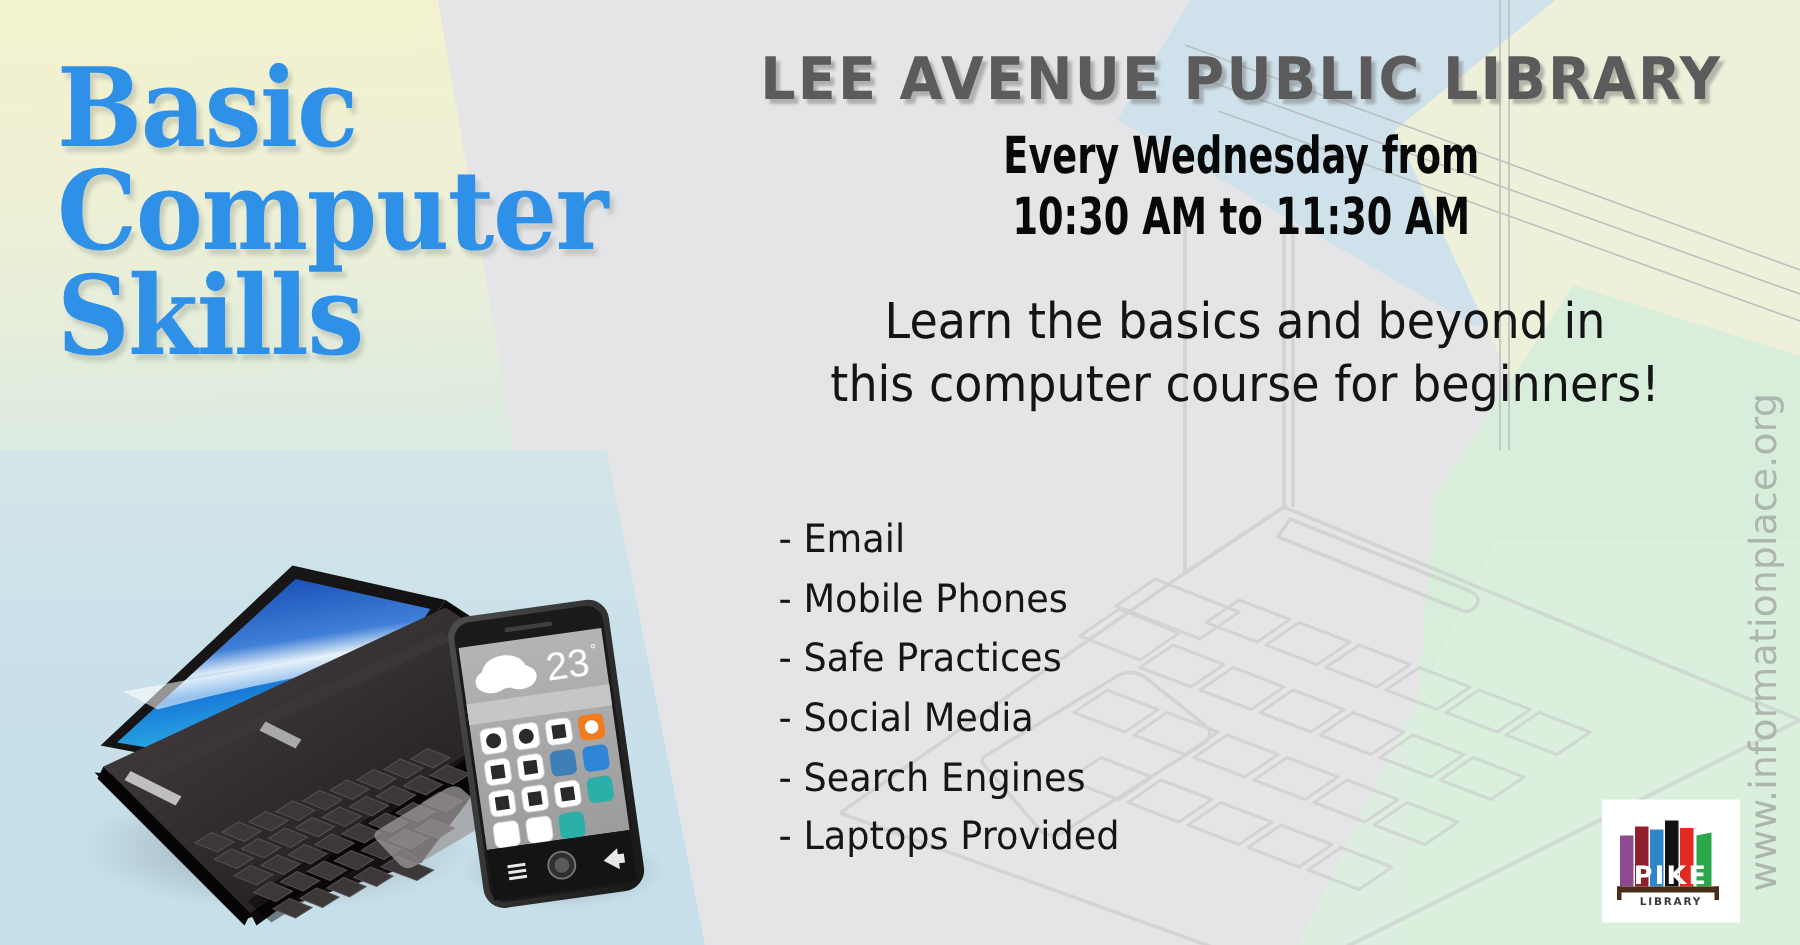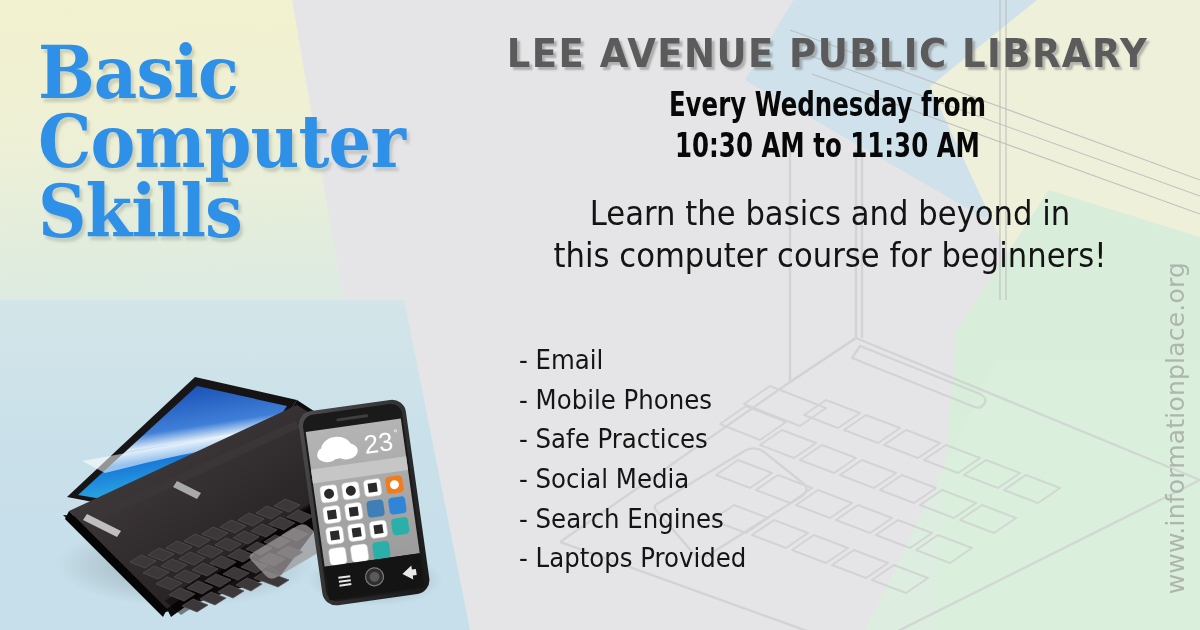--- a/index.html
+++ b/index.html
@@ -434,14 +434,33 @@
     <li>- Email</li>
     <li>- Mobile Phones</li>
     <li>- Safe Practices</li>
     <li>- Social Media</li>
     <li>- Search Engines</li>
     <li>- Laptops Provided</li>
   </ul>
 
   <div class="website">www.informationplace.org</div>
 
+  <div class="logo-box">
+    <svg class="logo-inner" viewBox="0 0 76 62">
+
+      <rect x="4" y="14" width="9" height="34" fill="#8e4a8e"></rect>
+      <rect x="14" y="8" width="9" height="40" fill="#8f1f2d"></rect>
+      <rect x="24" y="10" width="9" height="38" fill="#2f86c9"></rect>
+      <rect x="34" y="4" width="9" height="44" fill="#121212"></rect>
+      <rect x="44" y="9" width="9" height="39" fill="#e02a22"></rect>
+      <path d="M55 14 l10 -2 v36 h-10 Z" fill="#2aa84a"></path>
+
+      <rect x="2" y="48" width="68" height="4" fill="#4a2c18"></rect>
+      <rect x="2" y="48" width="3" height="9" fill="#4a2c18"></rect>
+      <rect x="67" y="48" width="3" height="9" fill="#4a2c18"></rect>
+
+      <text x="38" y="46" text-anchor="middle" font-family="'DejaVu Sans',sans-serif" font-weight="700" font-size="17" fill="#ffffff" letter-spacing="1.5">PIKE</text>
+
+      <text x="38" y="60" text-anchor="middle" font-family="'DejaVu Sans',sans-serif" font-weight="700" font-size="7" fill="#3a3a3a" letter-spacing="1.2">LIBRARY</text>
+    </svg>
+  </div>
 
 </div>
 
 </body></html>

